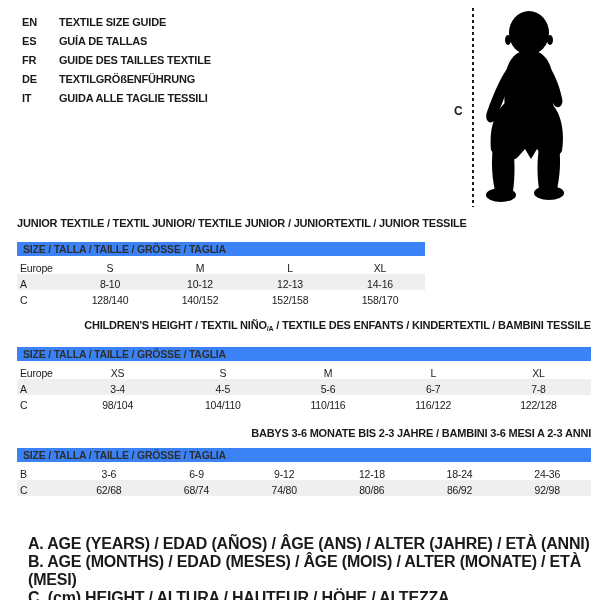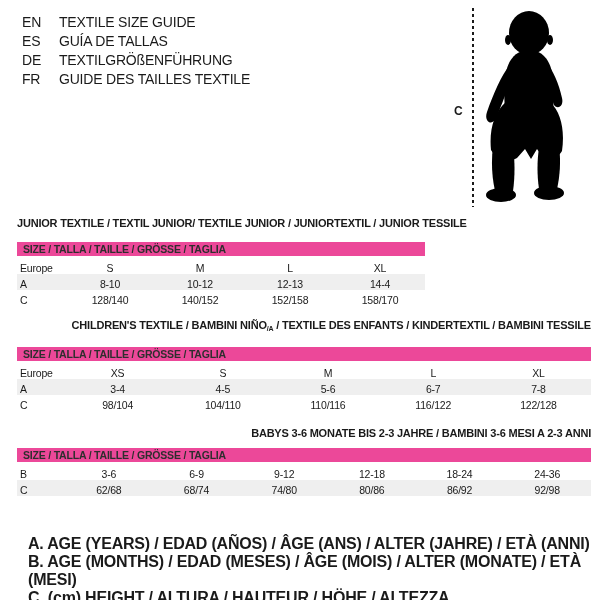--- a/index.html
+++ b/index.html
@@ -3,39 +3,39 @@
 <meta charset="utf-8">
 <style>
   html,body{margin:0;padding:0;background:#fff;}
   .page{
     position:relative;width:600px;height:600px;background:#ffffff;
     font-family:"Liberation Sans","DejaVu Sans",sans-serif;
     color:#1a1a1a;overflow:hidden;
   }
   
   .lang-block{position:absolute;left:22px;top:13px;}
-  .lang-row{display:flex;line-height:19px;font-weight:normal;font-size:14px;letter-spacing:-0.2px;}
+  .lang-row{display:flex;line-height:19px;font-weight:bold;font-size:11px;letter-spacing:-0.2px;}
   .lang-code{width:37px;flex:0 0 37px;}
   
   .height-line{
     position:absolute;left:472px;top:8px;width:2px;height:199px;
     background:repeating-linear-gradient(to bottom,#1a1a1a 0 3px,transparent 3px 6px);
   }
   .height-c{position:absolute;left:454px;top:104px;font-weight:bold;font-size:12px;}
   .silhouette{position:absolute;left:482px;top:10px;width:88px;height:195px;}
   .silhouette svg{display:block;width:100%;height:100%;}
   .silhouette path,.silhouette ellipse{fill:#000;}
   
   .section{position:absolute;left:17px;}
   .sec-title{font-weight:bold;font-size:11px;letter-spacing:-0.2px;line-height:13px;margin:0 0 12px 0;white-space:nowrap;text-align:right;}
   .sec-title .subscript{font-size:7px;vertical-align:-2px;}
   .sec-title.two-line{line-height:15px;margin-bottom:7px;}
   .tbl{display:block;}
   .tbl-head{
-    height:14px;background:#ec4899;margin-bottom:2px;
+    height:14px;background:#3b82f6;margin-bottom:2px;
     display:flex;align-items:center;padding-left:6px;
     font-size:10.5px;font-weight:bold;color:#2e2e2e;letter-spacing:-0.2px;
   }
   .row{display:flex;align-items:flex-end;height:16px;font-size:10.5px;letter-spacing:-0.2px;}
   .row.shaded{background:#efefef;}
   .lbl{flex:0 0 48px;width:48px;padding-left:3px;box-sizing:border-box;text-align:left;}
   .cell{flex:1;text-align:center;}
   
   .footnotes{position:absolute;left:17px;top:535px;font-weight:bold;font-size:16px;letter-spacing:-0.2px;line-height:18px;margin-left:11px;}
 </style>
@@ -47,26 +47,30 @@
   <div class="lang-block">
     <div class="lang-row">
       <span class="lang-code">EN</span>
       <span class="lang-title">TEXTILE SIZE GUIDE</span>
     </div>
     <div class="lang-row">
       <span class="lang-code">ES</span>
       <span class="lang-title">GUÍA DE TALLAS</span>
     </div>
     <div class="lang-row">
+      <span class="lang-code">FR</span>
+      <span class="lang-title">GUIDE DES TAILLES TEXTILE</span>
+    </div>
+    <div class="lang-row">
       <span class="lang-code">DE</span>
       <span class="lang-title">TEXTILGRÖßENFÜHRUNG</span>
     </div>
     <div class="lang-row">
-      <span class="lang-code">FR</span>
-      <span class="lang-title">GUIDE DES TAILLES TEXTILE</span>
+      <span class="lang-code">IT</span>
+      <span class="lang-title">GUIDA ALLE TAGLIE TESSILI</span>
     </div>
   </div>
 
   <div class="height-line"></div>
   <div class="height-c">C</div>
   <div class="silhouette">
     <svg viewBox="0 0 88 195" xmlns="http://www.w3.org/2000/svg" aria-hidden="true">
       <ellipse cx="47" cy="23" rx="20" ry="22"></ellipse>
       <ellipse cx="26" cy="30" rx="3" ry="5"></ellipse>
       <ellipse cx="68" cy="30" rx="3" ry="5"></ellipse>
@@ -90,35 +94,35 @@
         <span class="cell">S</span>
         <span class="cell">M</span>
         <span class="cell">L</span>
         <span class="cell">XL</span>
       </div>
       <div class="row shaded">
         <span class="lbl">A</span>
         <span class="cell">8-10</span>
         <span class="cell">10-12</span>
         <span class="cell">12-13</span>
-        <span class="cell">14-4</span>
+        <span class="cell">14-16</span>
       </div>
       <div class="row">
         <span class="lbl">C</span>
         <span class="cell">128/140</span>
         <span class="cell">140/152</span>
         <span class="cell">152/158</span>
         <span class="cell">158/170</span>
       </div>
     </div>
   </div>
 
   <div class="section" style="top:319px;width:574px;">
     <div class="sec-title">
-      <span>CHILDREN'S TEXTILE / BAMBINI NIÑO</span><span class="subscript">/A</span><span> / TEXTILE DES ENFANTS / KINDERTEXTIL / BAMBINI TESSILE</span>
+      <span>CHILDREN'S HEIGHT / TEXTIL NIÑO</span><span class="subscript">/A</span><span> / TEXTILE DES ENFANTS / KINDERTEXTIL / BAMBINI TESSILE</span>
     </div>
     <div class="tbl">
       <div class="tbl-head">SIZE / TALLA / TAILLE / GRÖSSE / TAGLIA</div>
       <div class="row">
         <span class="lbl">Europe</span>
         <span class="cell">XS</span>
         <span class="cell">S</span>
         <span class="cell">M</span>
         <span class="cell">L</span>
         <span class="cell">XL</span>

